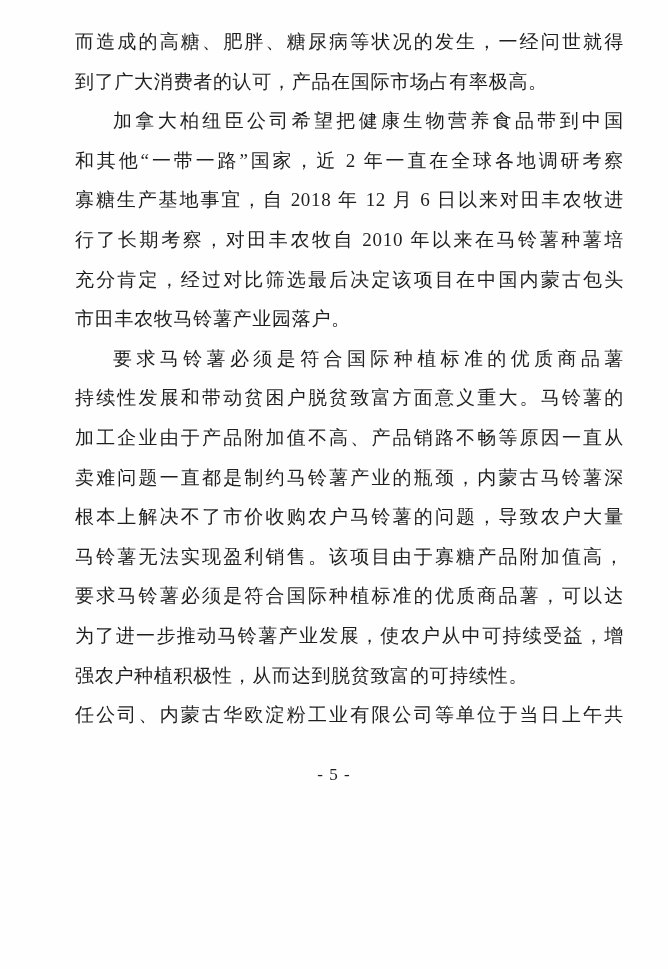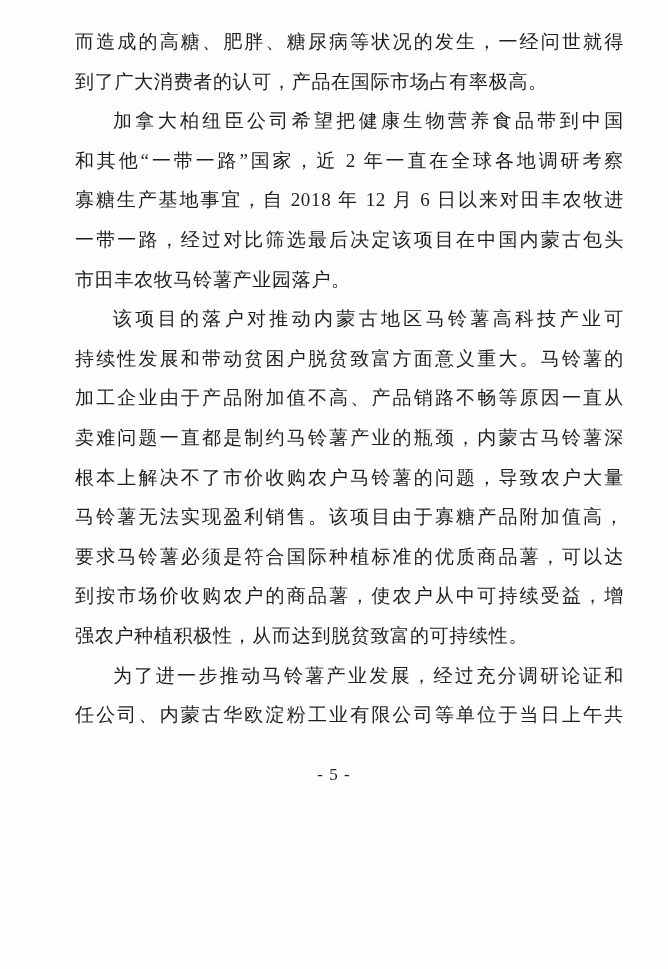--- a/index.html
+++ b/index.html
@@ -47,28 +47,28 @@
 </head>
 <body>
 
 <div class="page">
   <div class="text-block">
     <div class="doc-line">而造成的高糖、肥胖、糖尿病等状况的发生，一经问世就得</div>
     <div class="doc-line para-end">到了广大消费者的认可，产品在国际市场占有率极高。</div>
     <div class="doc-line para-start">加拿大柏纽臣公司希望把健康生物营养食品带到中国</div>
     <div class="doc-line">和其他“一带一路”国家，近 2 年一直在全球各地调研考察</div>
     <div class="doc-line">寡糖生产基地事宜，自 2018 年 12 月 6 日以来对田丰农牧进</div>
-    <div class="doc-line">一带一路，经过对比筛选最后决定该项目在中国内蒙古包头</div>
+    <div class="doc-line">行了长期考察，对田丰农牧自 2010 年以来在马铃薯种薯培</div>
+    <div class="doc-line">充分肯定，经过对比筛选最后决定该项目在中国内蒙古包头</div>
     <div class="doc-line para-end">市田丰农牧马铃薯产业园落户。</div>
-    <div class="doc-line para-start">该项目的落户对推动内蒙古地区马铃薯高科技产业可</div>
+    <div class="doc-line para-start">要求马铃薯必须是符合国际种植标准的优质商品薯</div>
     <div class="doc-line">持续性发展和带动贫困户脱贫致富方面意义重大。马铃薯的</div>
     <div class="doc-line">加工企业由于产品附加值不高、产品销路不畅等原因一直从</div>
     <div class="doc-line">卖难问题一直都是制约马铃薯产业的瓶颈，内蒙古马铃薯深</div>
     <div class="doc-line">根本上解决不了市价收购农户马铃薯的问题，导致农户大量</div>
     <div class="doc-line">马铃薯无法实现盈利销售。该项目由于寡糖产品附加值高，</div>
     <div class="doc-line">要求马铃薯必须是符合国际种植标准的优质商品薯，可以达</div>
-    <div class="doc-line">到按市场价收购农户的商品薯，使农户从中可持续受益，增</div>
+    <div class="doc-line">为了进一步推动马铃薯产业发展，使农户从中可持续受益，增</div>
     <div class="doc-line para-end">强农户种植积极性，从而达到脱贫致富的可持续性。</div>
-    <div class="doc-line para-start">为了进一步推动马铃薯产业发展，经过充分调研论证和</div>
     <div class="doc-line">任公司、内蒙古华欧淀粉工业有限公司等单位于当日上午共</div>
   </div>
   <div class="page-number">- 5 -</div>
 </div>
 
 </body></html>

